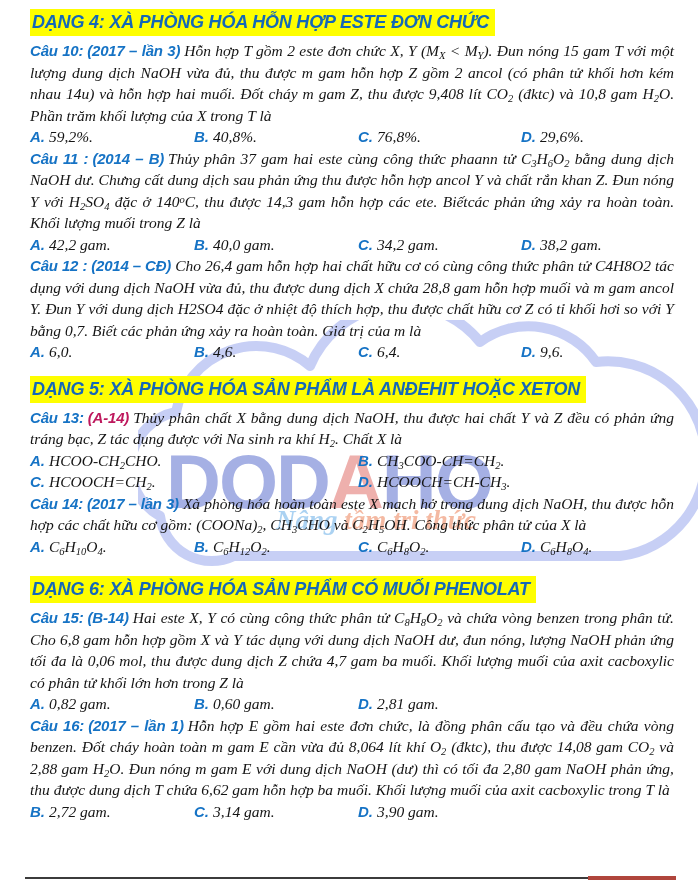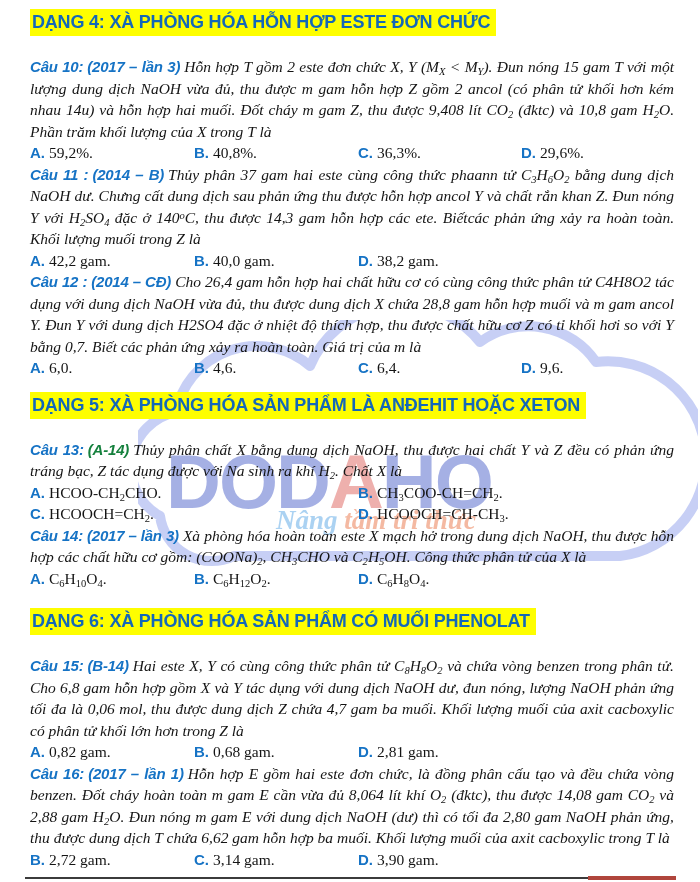--- a/index.html
+++ b/index.html
@@ -4,40 +4,40 @@
 <style>
   html,body{margin:0;padding:0;background:#ffffff;}
   body{
     width:700px;height:882px;position:relative;overflow:hidden;
     font-family:"Liberation Serif", serif;color:#141414;
   }
   
   .watermark{position:absolute;left:138px;top:320px;z-index:0;}
   
   .content{position:relative;z-index:1;padding:9px 26px 0 30px;width:644px;}
-  .sec-wrap{line-height:0;margin:0 0 20px 0;}
+  .sec-wrap{line-height:0;margin:0 0 4px 0;font-style:italic;}
   .sec-wrap.gap-md{margin-top:13px;}
   .sec-wrap.gap-lg{margin-top:19px;}
   .sec-h{
     display:inline-block;background:#fefe00;color:#1468b8;
     font-family:"Liberation Sans", sans-serif;font-weight:bold;
     font-size:18px;line-height:24px;padding:1px 6px 2px 2px;letter-spacing:-0.2px;
   }
   .q{margin:0;text-align:justify;font-size:15.5px;line-height:21.5px;font-style:italic;}
   .qlabel,.qsource{
     font-family:"Liberation Sans", sans-serif;font-weight:bold;
     font-size:15px;letter-spacing:-0.2px;
   }
   .qlabel{color:#1673c5;margin-right:4px;}
   .qsource{color:#1673c5;margin-right:4px;}
-  .qsource.src-black{color:#15803d;}
+  .qsource.src-black{color:#be185d;}
   .opts{display:grid;font-size:15.5px;line-height:21.5px;margin:0;}
   .opts.row4{grid-template-columns:164px 164px 163px 1fr;}
   .opts.grid2{grid-template-columns:328px 1fr;}
-  .opt{white-space:nowrap;}
+  .opt{white-space:nowrap;font-style:italic;}
   .letter{
     font-family:"Liberation Sans", sans-serif;font-weight:bold;
     color:#1673c5;font-size:15px;margin-right:4px;
   }
   sub{font-size:68%;line-height:0;vertical-align:-0.24em;}
   sup{font-size:68%;line-height:0;vertical-align:0.38em;}
   
   .rule{position:absolute;left:25px;right:24px;bottom:2px;height:4px;z-index:2;}
   .rule-black{position:absolute;left:0;right:0;top:1px;height:2px;background:#3b3b3b;}
   .rule-red{position:absolute;right:0;top:0;width:88px;height:4px;background:#b0453c;}
@@ -62,30 +62,31 @@
   <div class="sec-wrap">
     <span class="sec-h">DẠNG 4: XÀ PHÒNG HÓA HỖN HỢP ESTE ĐƠN CHỨC</span>
   </div>
 
   <p class="q">
     <span class="qlabel">Câu 10:</span><span class="qsource">(2017 – lần 3)</span><span>Hỗn hợp T gồm 2 este đơn chức X, Y (M<sub>X</sub> &lt; M<sub>Y</sub>). Đun nóng 15 gam T với một lượng dung dịch NaOH vừa đủ, thu được m gam hỗn hợp Z gồm 2 ancol (có phân tử khối hơn kém nhau 14u) và hỗn hợp hai muối. Đốt cháy m gam Z, thu được 9,408 lít CO<sub>2</sub> (đktc) và 10,8 gam H<sub>2</sub>O. Phần trăm khối lượng của X trong T là</span>
   </p>
   <div class="opts row4">
     <span class="opt"><b class="letter">A.</b><span>59,2%.</span></span>
     <span class="opt"><b class="letter">B.</b><span>40,8%.</span></span>
-    <span class="opt"><b class="letter">C.</b><span>36,3%.</span></span>
+    <span class="opt"><b class="letter">C.</b><span>76,8%.</span></span>
     <span class="opt"><b class="letter">D.</b><span>29,6%.</span></span>
   </div>
 
   <p class="q">
     <span class="qlabel">Câu 11 :</span><span class="qsource">(2014 – B)</span><span>Thủy phân 37 gam hai este cùng công thức phaann tử C<sub>3</sub>H<sub>6</sub>O<sub>2</sub> bằng dung dịch NaOH dư. Chưng cất dung dịch sau phản ứng thu được hỗn hợp ancol Y và chất rắn khan Z. Đun nóng Y với H<sub>2</sub>SO<sub>4</sub> đặc ở 140<sup>o</sup>C, thu được 14,3 gam hỗn hợp các ete. Biếtcác phản ứng xảy ra hoàn toàn. Khối lượng muối trong Z là</span>
   </p>
   <div class="opts row4">
     <span class="opt"><b class="letter">A.</b><span>42,2 gam.</span></span>
     <span class="opt"><b class="letter">B.</b><span>40,0 gam.</span></span>
+    <span class="opt"><b class="letter">C.</b><span>34,2 gam.</span></span>
     <span class="opt"><b class="letter">D.</b><span>38,2 gam.</span></span>
   </div>
 
   <p class="q">
     <span class="qlabel">Câu 12 :</span><span class="qsource">(2014 – CĐ)</span><span>Cho 26,4 gam hỗn hợp hai chất hữu cơ có cùng công thức phân tử C4H8O2 tác dụng với dung dịch NaOH vừa đủ, thu được dung dịch X chứa 28,8 gam hỗn hợp muối và m gam ancol Y. Đun Y với dung dịch H2SO4 đặc ở nhiệt độ thích hợp, thu được chất hữu cơ Z có tỉ khối hơi so với Y bằng 0,7. Biết các phản ứng xảy ra hoàn toàn. Giá trị của m là</span>
   </p>
   <div class="opts row4">
     <span class="opt"><b class="letter">A.</b><span>6,0.</span></span>
     <span class="opt"><b class="letter">B.</b><span>4,6.</span></span>
     <span class="opt"><b class="letter">C.</b><span>6,4.</span></span>
@@ -105,33 +106,34 @@
     <span class="opt"><b class="letter">C.</b><span>HCOOCH=CH<sub>2</sub>.</span></span>
     <span class="opt"><b class="letter">D.</b><span>HCOOCH=CH-CH<sub>3</sub>.</span></span>
   </div>
 
   <p class="q">
     <span class="qlabel">Câu 14:</span><span class="qsource">(2017 – lần 3)</span><span>Xà phòng hóa hoàn toàn este X mạch hở trong dung dịch NaOH, thu được hỗn hợp các chất hữu cơ gồm: (COONa)<sub>2</sub>, CH<sub>3</sub>CHO và C<sub>2</sub>H<sub>5</sub>OH. Công thức phân tử của X là</span>
   </p>
   <div class="opts row4">
     <span class="opt"><b class="letter">A.</b><span>C<sub>6</sub>H<sub>10</sub>O<sub>4</sub>.</span></span>
     <span class="opt"><b class="letter">B.</b><span>C<sub>6</sub>H<sub>12</sub>O<sub>2</sub>.</span></span>
+    <span class="opt"><b class="letter">C.</b><span>C<sub>6</sub>H<sub>8</sub>O<sub>2</sub>.</span></span>
     <span class="opt"><b class="letter">D.</b><span>C<sub>6</sub>H<sub>8</sub>O<sub>4</sub>.</span></span>
   </div>
 
   <div class="sec-wrap gap-lg">
     <span class="sec-h">DẠNG 6: XÀ PHÒNG HÓA SẢN PHẨM CÓ MUỐI PHENOLAT</span>
   </div>
 
   <p class="q">
     <span class="qlabel">Câu 15:</span><span class="qsource">(B-14)</span><span>Hai este X, Y có cùng công thức phân tử C<sub>8</sub>H<sub>8</sub>O<sub>2</sub> và chứa vòng benzen trong phân tử. Cho 6,8 gam hỗn hợp gồm X và Y tác dụng với dung dịch NaOH dư, đun nóng, lượng NaOH phản ứng tối đa là 0,06 mol, thu được dung dịch Z chứa 4,7 gam ba muối. Khối lượng muối của axit cacboxylic có phân tử khối lớn hơn trong Z là</span>
   </p>
   <div class="opts row4">
     <span class="opt"><b class="letter">A.</b><span>0,82 gam.</span></span>
-    <span class="opt"><b class="letter">B.</b><span>0,68 gam.</span></span>
+    <span class="opt"><b class="letter">B.</b><span>0,60 gam.</span></span>
     <span class="opt"><b class="letter">D.</b><span>2,81 gam.</span></span>
   </div>
 
   <p class="q">
     <span class="qlabel">Câu 16:</span><span class="qsource">(2017 – lần 1)</span><span>Hỗn hợp E gồm hai este đơn chức, là đồng phân cấu tạo và đều chứa vòng benzen. Đốt cháy hoàn toàn m gam E cần vừa đủ 8,064 lít khí O<sub>2</sub> (đktc), thu được 14,08 gam CO<sub>2</sub> và 2,88 gam H<sub>2</sub>O. Đun nóng m gam E với dung dịch NaOH (dư) thì có tối đa 2,80 gam NaOH phản ứng, thu được dung dịch T chứa 6,62 gam hỗn hợp ba muối. Khối lượng muối của axit cacboxylic trong T là</span>
   </p>
   <div class="opts row4">
     <span class="opt"><b class="letter">B.</b><span>2,72 gam.</span></span>
     <span class="opt"><b class="letter">C.</b><span>3,14 gam.</span></span>
     <span class="opt"><b class="letter">D.</b><span>3,90 gam.</span></span>

